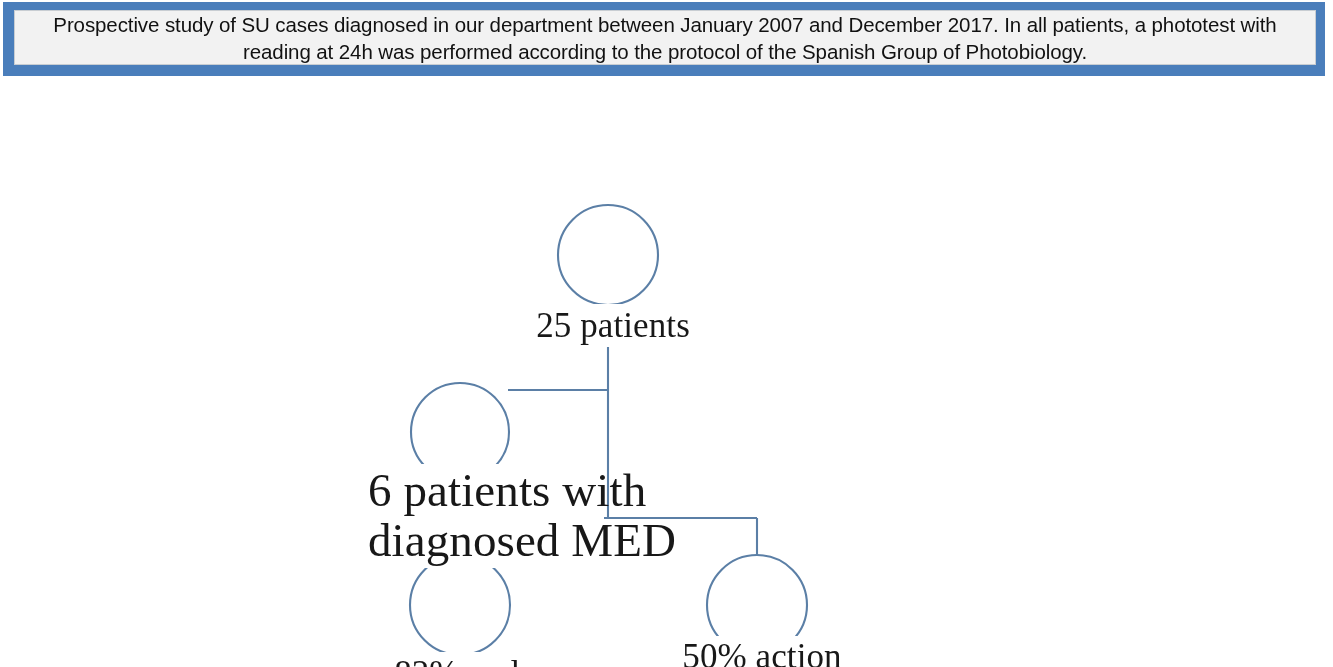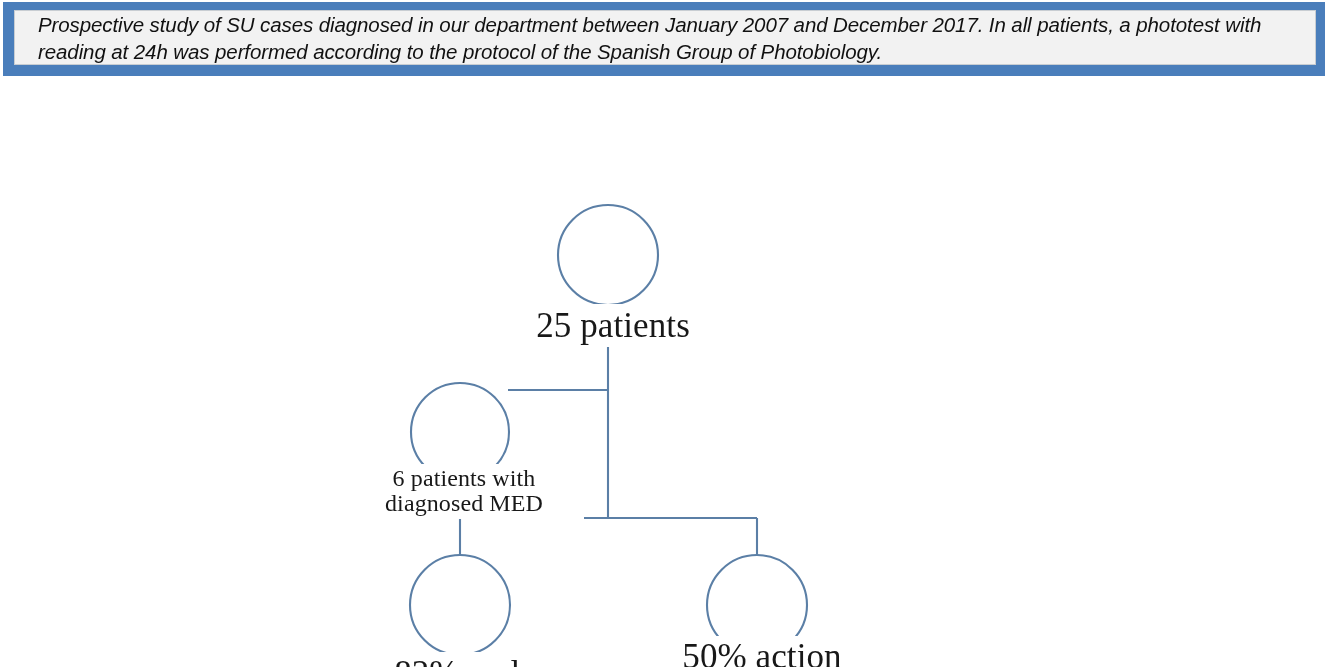--- a/index.html
+++ b/index.html
@@ -38,23 +38,23 @@
     position: absolute;
     left: 0; top: 0; right: 0; bottom: 0;
     border: 1px solid #C8CDD2;
     pointer-events: none;
   }
   #header-text {
     font-family: "Liberation Sans", sans-serif;
     font-size: 20.5px;
     line-height: 27px;
     color: #111111;
+    text-align: center;
     padding: 0 24px;
     letter-spacing: -0.1px;
-    font-style: italic;
   }
 
   
   #diagram {
     position: absolute;
     left: 0;
     top: 76px;
     width: 1333px;
     height: 591px;
   }
@@ -78,24 +78,24 @@
   .node-label.one-line { padding: 3px 4px; font-family: Liberation Serif, serif; }
   .node-label.two-line { padding: 2px 4px; }
 
   #label-root {
     left: 514px;
     top: 228px;
     width: 190px;
     font-size: 35px;
   }
   #label-abnormal {
-    left: 344px;
+    left: 364px;
     top: 388px;
     width: 232px;
-    font-size: 24px;
+    font-size: 47px;
   }
   #label-male {
     left: 378px;
     top: 576px;
     width: 166px;
     font-size: 35px;
   }
   #label-uvb {
     left: 628px;
     top: 560px;

